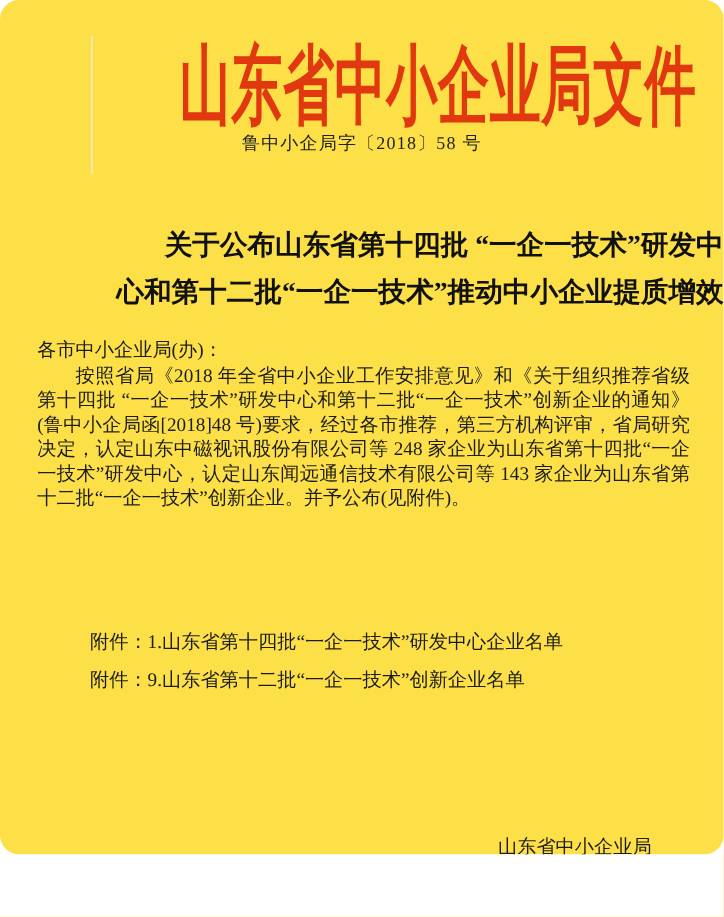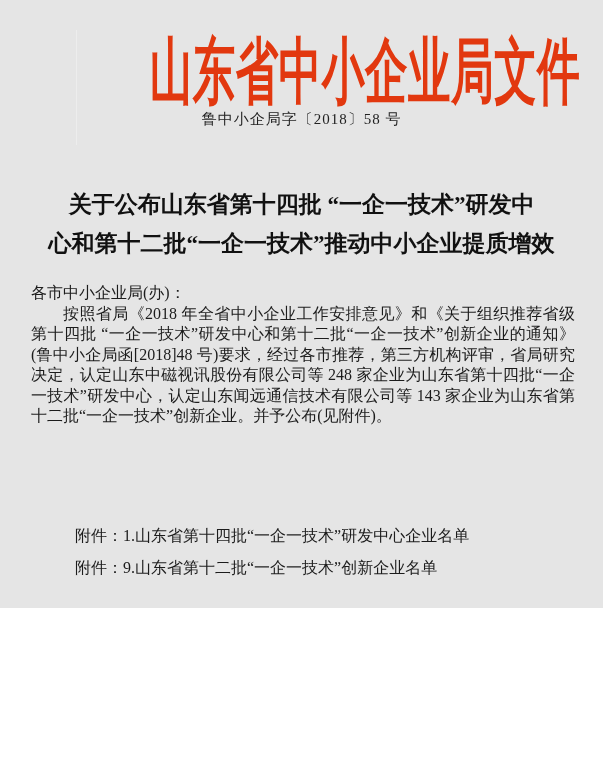--- a/index.html
+++ b/index.html
@@ -1,23 +1,24 @@
 <!DOCTYPE html>
 <html><head>
 <meta charset="utf-8">
 <style>
   html, body { margin: 0; padding: 0; background: #ffffff; }
   .page {
     position: relative;
     width: 603px;
-    height: 608px;
-    background: #e5e5e5;
+    height: 712px;
+    background: #fde047;
     overflow: hidden;
     font-family: "Liberation Serif", "DejaVu Serif", serif;
     color: #1c1c1c;
+    border-radius: 16px;
   }
   .scan-edge {
     position: absolute;
     left: 76px;
     top: 30px;
     width: 1px;
     height: 115px;
     background: #ededed;
   }
   .red-title {
@@ -36,21 +37,21 @@
     transform-origin: center top;
   }
   .doc-number {
     text-align: center;
     font-size: 15px;
     letter-spacing: 1px;
     color: #222222;
   }
   .notice-title {
     margin-top: 56px;
-    text-align: center;
+    text-align: right;
     font-weight: bold;
     font-size: 23px;
     line-height: 39px;
     color: #111111;
   }
   .body-text {
     margin: 20px 28px 0 31px;
     font-size: 16px;
     line-height: 20.5px;
     text-align: justify;

